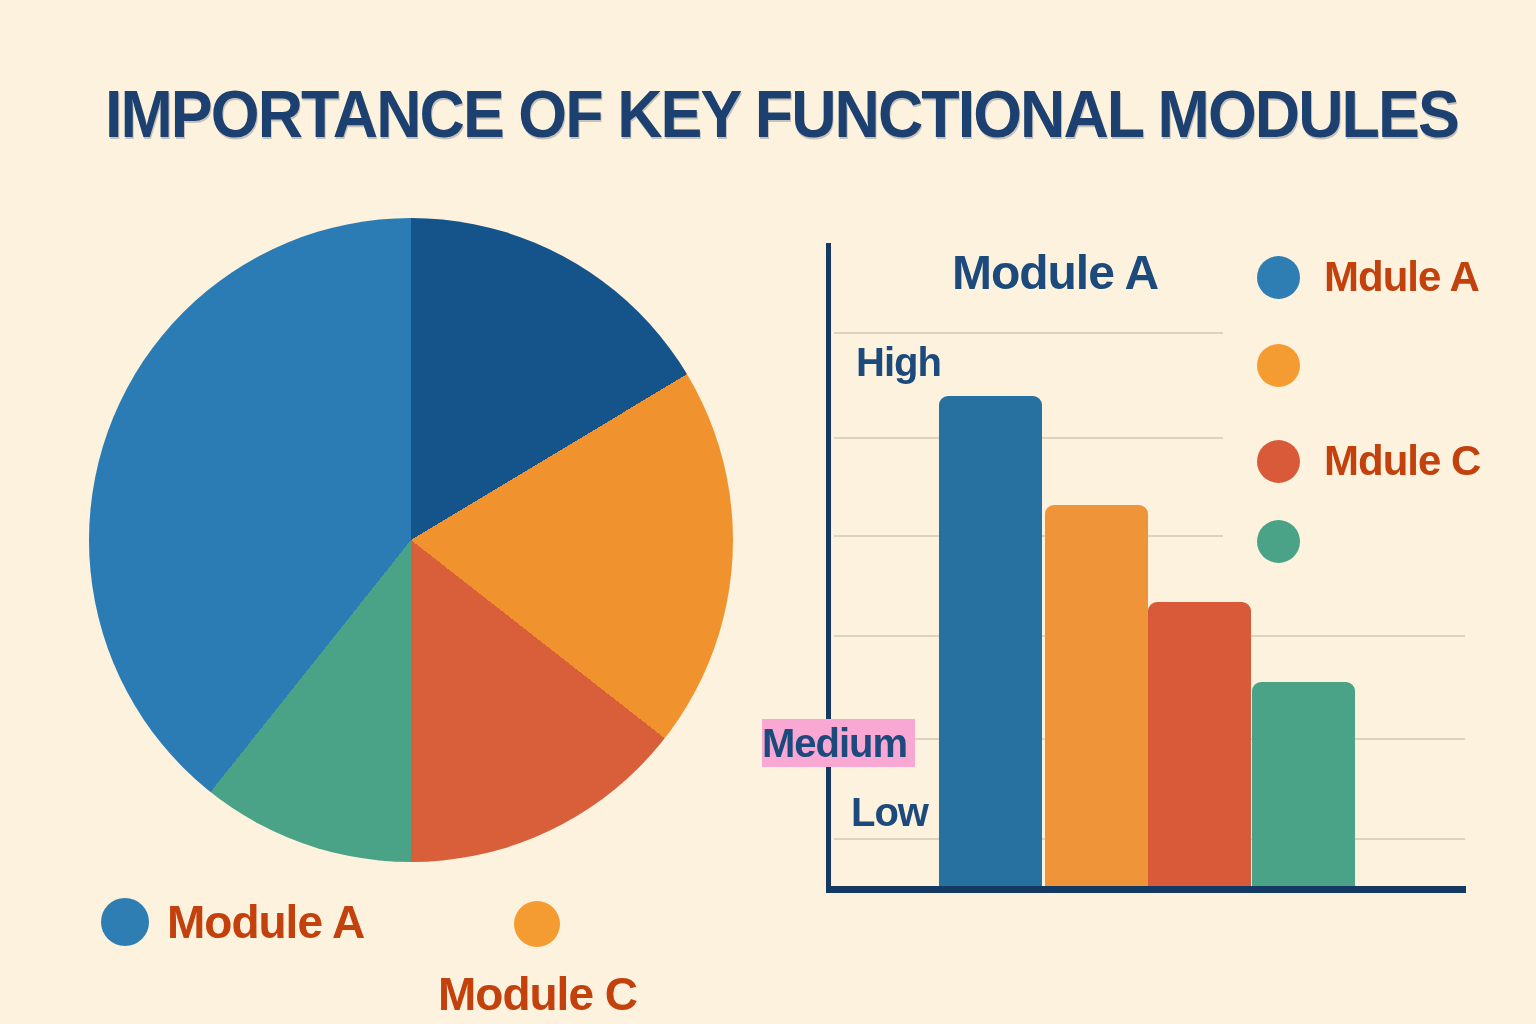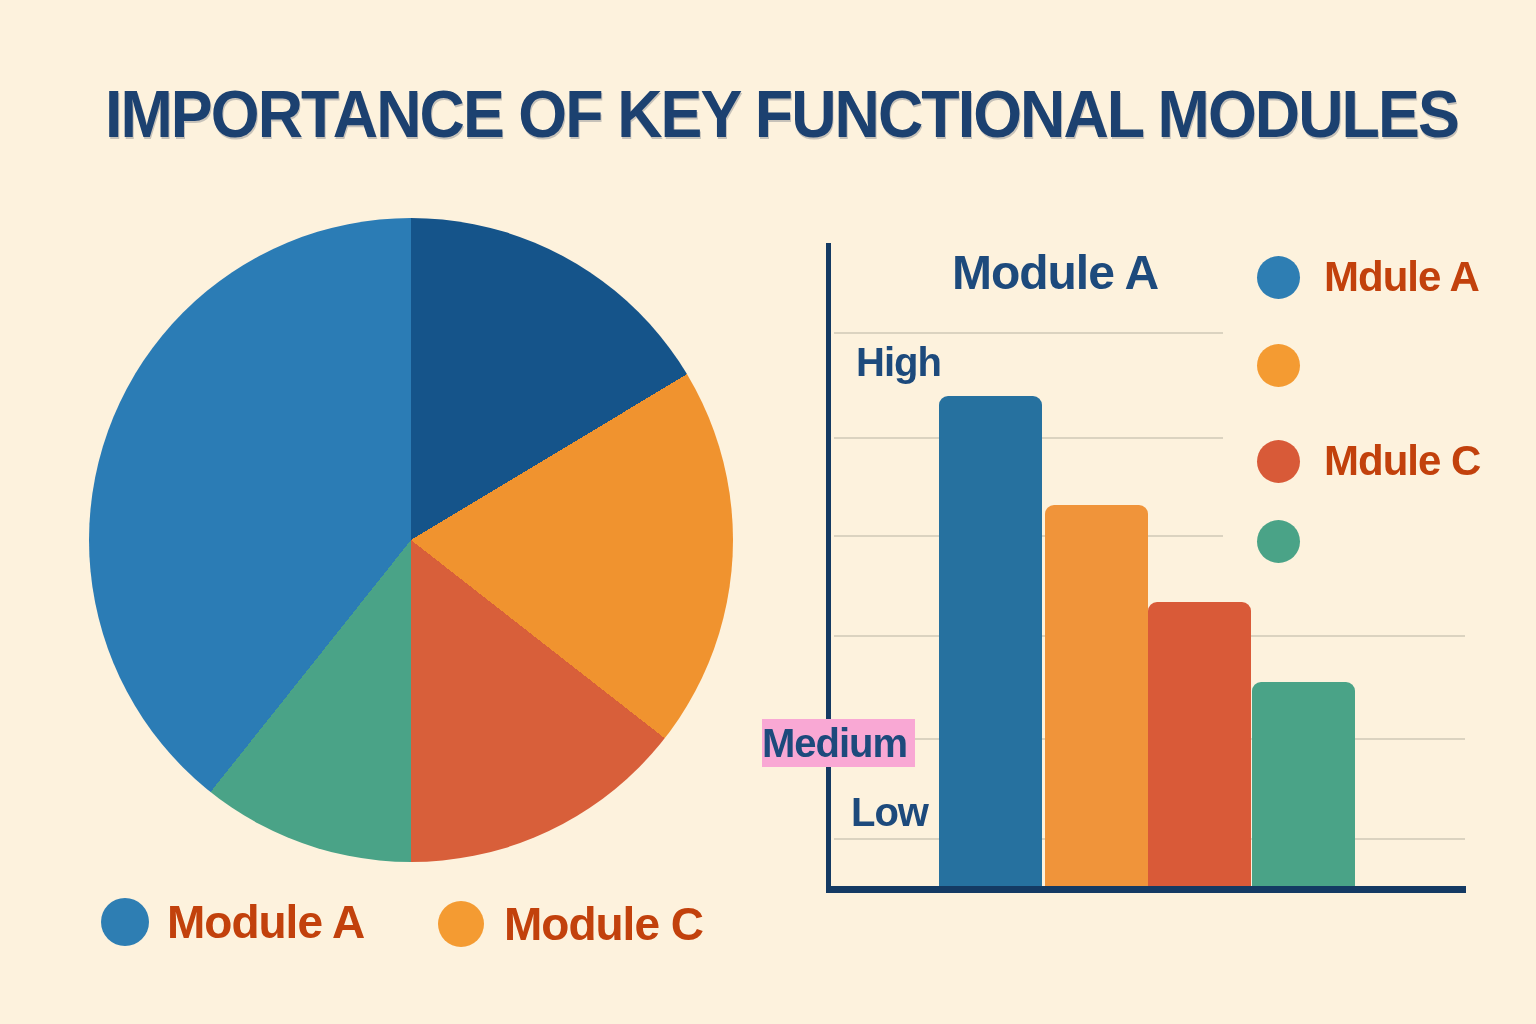--- a/index.html
+++ b/index.html
@@ -109,21 +109,21 @@
 
   <h1 class="main-title">IMPORTANCE OF KEY FUNCTIONAL MODULES</h1>
 
   <div class="pie" id="pie" style="background: conic-gradient(rgb(21, 84, 138) 0deg, rgb(21, 84, 138) 59deg, rgb(240, 147, 47) 59deg, rgb(240, 147, 47) 128deg, rgb(216, 95, 58) 128deg, rgb(216, 95, 58) 180deg, rgb(74, 163, 135) 180deg, rgb(74, 163, 135) 218.5deg, rgb(43, 124, 181) 218.5deg, rgb(43, 124, 181) 360deg);"></div>
 
   <div id="pie-legend">
       <div class="legend-row pie-legend-row" style="left: 101px; top: 898px; height: 48px; gap: 18px;">
         <span class="legend-dot" style="width: 48px; height: 48px; background: rgb(46, 126, 179);"></span>
         <span class="legend-label">Module A</span>
       </div>
-      <div class="legend-row pie-legend-row" style="left: 438px; top: 901px; height: 46px; gap: 20px;">
+      <div class="legend-row pie-legend-row" style="left: 438px; top: 901px; height: 46px; gap: 20px; flex-direction: column;">
         <span class="legend-dot" style="width: 46px; height: 46px; background: rgb(244, 155, 50);"></span>
         <span class="legend-label">Module C</span>
       </div>
     </div>
 
   <div>
     <h2 class="bar-title">Module A</h2>
     <div id="gridlines">
         <div class="gridline" style="left: 834px; top: 332px; width: 389px;"></div>
         <div class="gridline" style="left: 834px; top: 437px; width: 389px;"></div>

